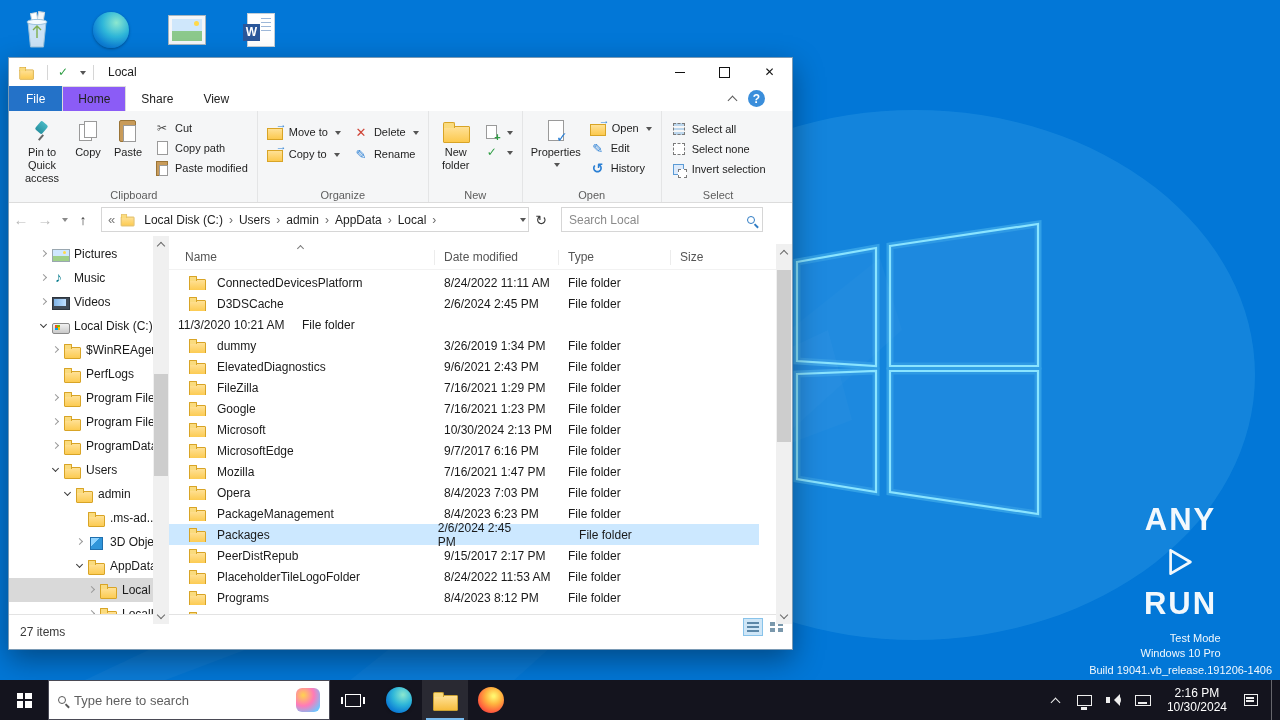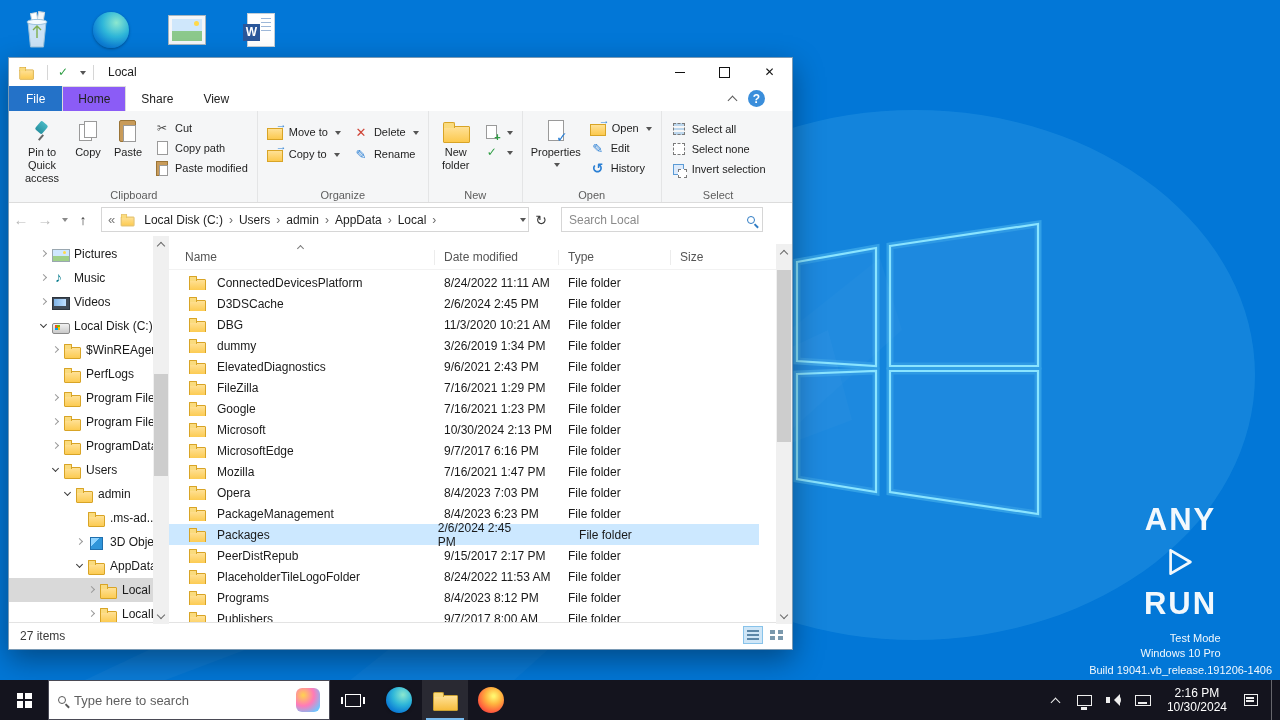--- a/index.html
+++ b/index.html
@@ -156,21 +156,21 @@
 
   
   .vscroll { position:absolute; top:0; bottom:0; width:16px; background:#f0f0f0; z-index:3; }
   .vscroll .sb-btn { position:absolute; left:0; right:0; height:16px; display:flex; align-items:center; justify-content:center; }
   .vscroll .sb-btn.bottom { bottom:0; }
   .sb-chev { width:6px; height:6px; border-right:1.4px solid #6a6a6a; border-bottom:1.4px solid #6a6a6a; }
   .sb-chev.up { transform:rotate(-135deg); margin-top:3px; }
   .sb-chev.down { transform:rotate(45deg); margin-bottom:3px; }
   .sb-thumb { position:absolute; left:1px; right:1px; background:#cdcdcd; }
 
-  .statusbar { position:absolute; left:0; right:0; bottom:0; height:27px; border-top:1px solid #e3e3e3; display:flex; align-items:center; padding:0 11px; color:#3a3a3a; background:#fff; }
+  .statusbar { position:absolute; left:0; right:0; bottom:0; height:35px; border-top:1px solid #e3e3e3; display:flex; align-items:center; padding:0 11px; color:#3a3a3a; background:#fff; }
   .viewbtns { position:absolute; right:6px; top:3px; display:flex; gap:3px; }
   .vbtn { width:20px; height:18px; display:flex; align-items:center; justify-content:center; border:1px solid transparent; }
   .vbtn.active { background:#cfe6f7; border-color:#88c3ea; }
   .vi-details { width:12px; height:10px; background:repeating-linear-gradient(0deg,#5b87a8 0 2px, transparent 2px 4px); }
   .vi-thumbs { width:13px; height:11px; background-image:linear-gradient(#7a98ac,#7a98ac),linear-gradient(#7a98ac,#7a98ac),linear-gradient(#7a98ac,#7a98ac),linear-gradient(#7a98ac,#7a98ac); background-size:5px 4px; background-position:0 0,8px 0,0 6px,8px 6px; background-repeat:no-repeat; }
 
   
   #taskbar { position:absolute; left:0; bottom:0; width:1280px; height:40px; background:#14141e; z-index:4; display:flex; align-items:stretch; }
   .tb-start { width:48px; display:flex; align-items:center; justify-content:center; }
   .winlogo { width:15px; height:15px; background:#fff; position:relative; }
@@ -612,24 +612,20 @@
             <span class="c-name">
               <span class="tic tic-folder"></span>
               <span>D3DSCache</span>
             </span>
             <span class="c-date">2/6/2024 2:45 PM</span>
             <span class="c-type">File folder</span>
             <span class="c-size"></span>
           </div>
 
           <div class="frow">
-            <span class="c-name">
-              <span class="tic tic-folder"></span>
-              <span>DBG</span>
-            </span>
             <span class="c-date">11/3/2020 10:21 AM</span>
             <span class="c-type">File folder</span>
             <span class="c-size"></span>
           </div>
 
           <div class="frow">
             <span class="c-name">
               <span class="tic tic-folder"></span>
               <span>dummy</span>
             </span>

